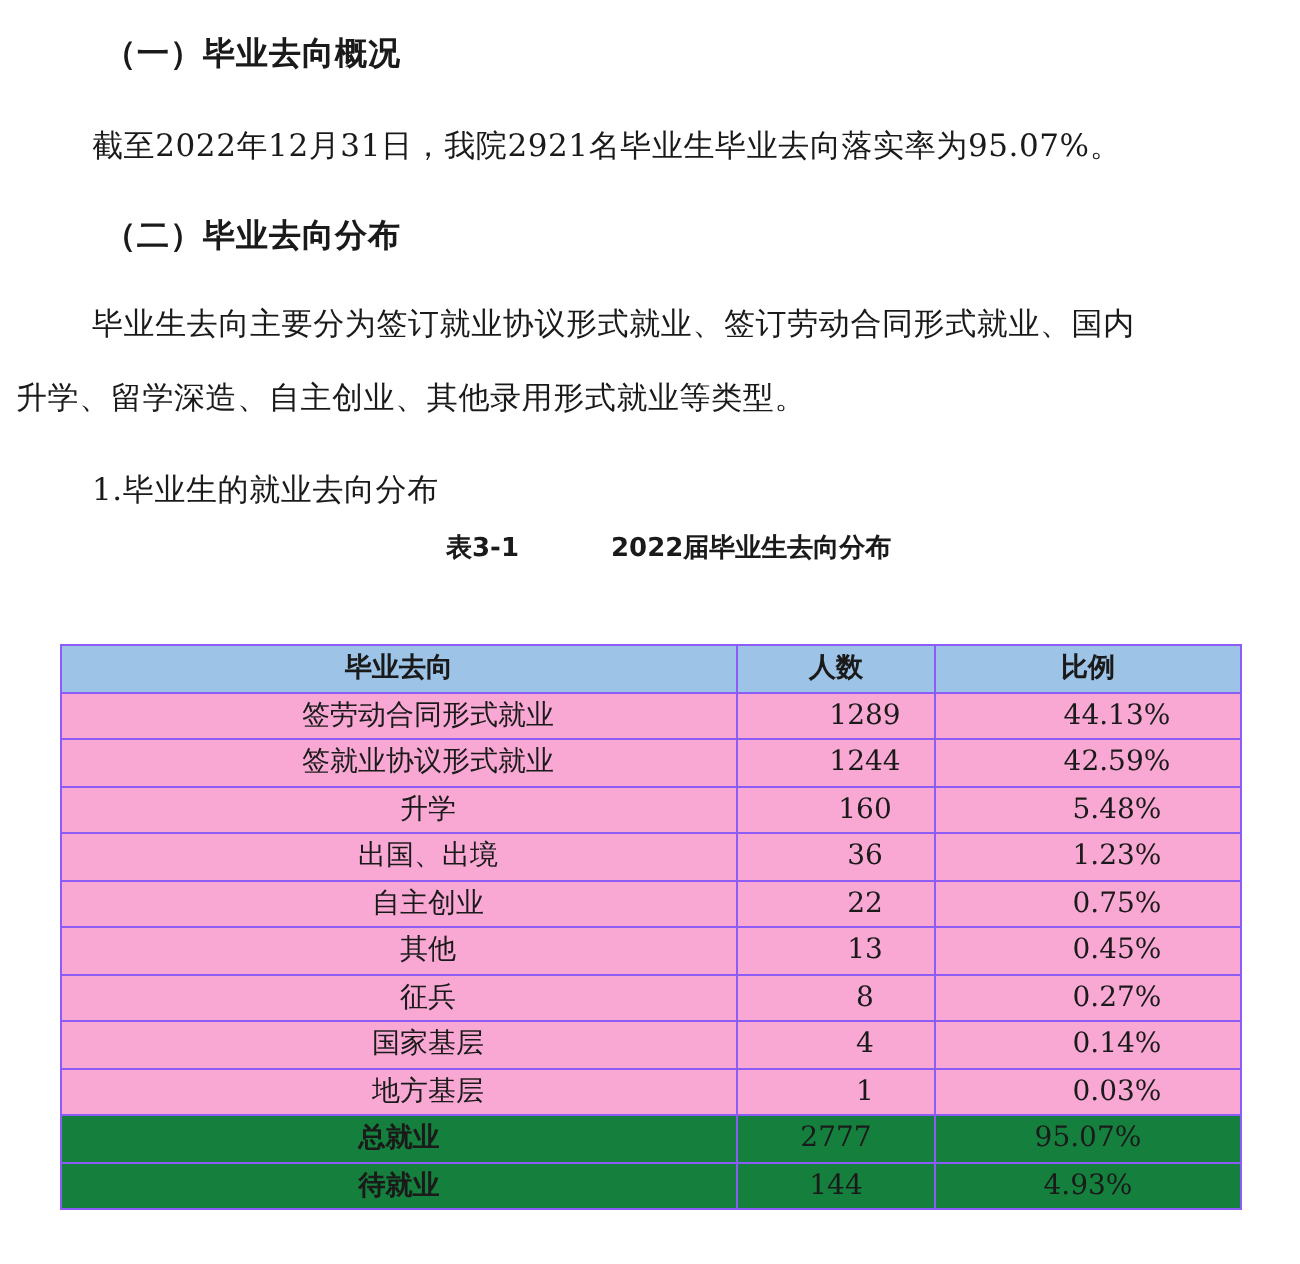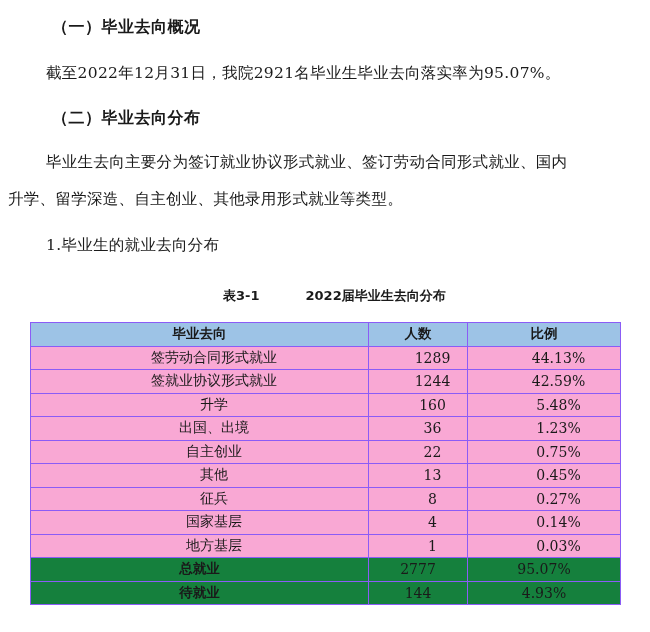--- a/index.html
+++ b/index.html
@@ -42,21 +42,21 @@
 </head>
 <body>
 
 <div class="abs h-section" style="left:52px; top:17px;">（一）毕业去向概况</div>
 <div class="abs para" style="left:46px; top:63px;text-align:right;">截至2022年12月31日，我院2921名毕业生毕业去向落实率为95.07%。</div>
 <div class="abs h-section" style="left:52px; top:108px;">（二）毕业去向分布</div>
 <div class="abs para" style="left:46px; top:152px;">毕业生去向主要分为签订就业协议形式就业、签订劳动合同形式就业、国内</div>
 <div class="abs para" style="left:8px; top:189px;">升学、留学深造、自主创业、其他录用形式就业等类型。</div>
 <div class="abs para" style="left:46px; top:235px;">1.毕业生的就业去向分布</div>
 
-<div class="abs caption" style="left:223px; top:287px;">
+<div class="abs caption" style="left:223px; top:265px;">
   <span>表3-1</span><span class="gap"></span><span>2022届毕业生去向分布</span>
 </div>
 
 <table class="dist">
   <colgroup>
       <col class="c1">
       <col class="c2">
       <col class="c3">
     </colgroup>
   <thead>

